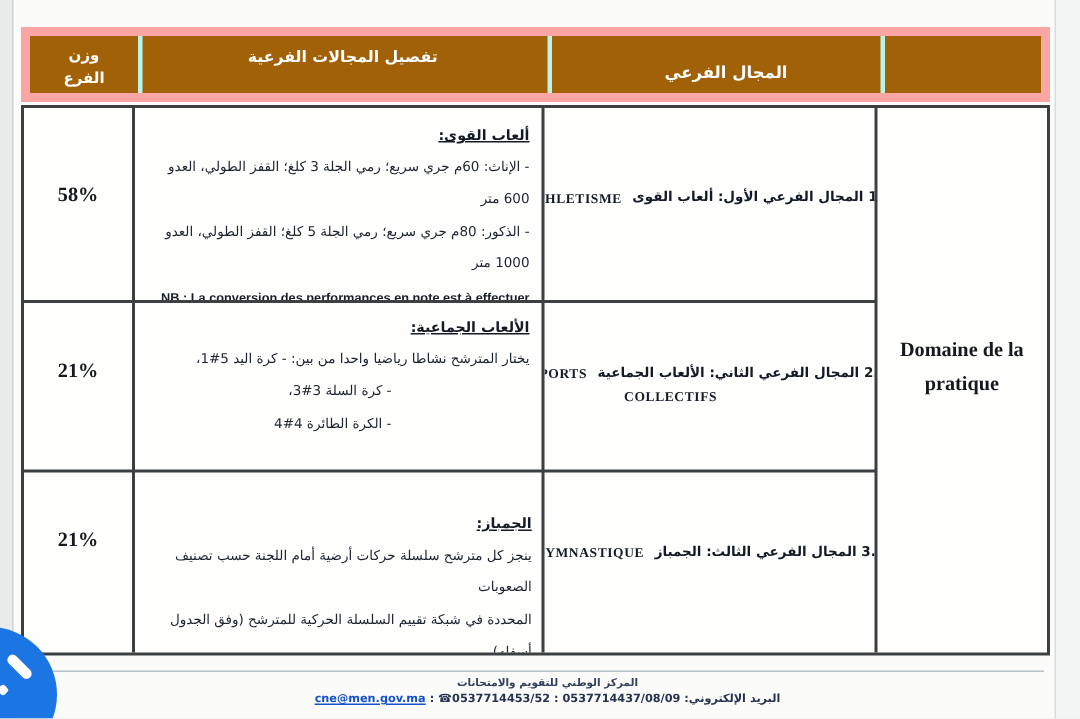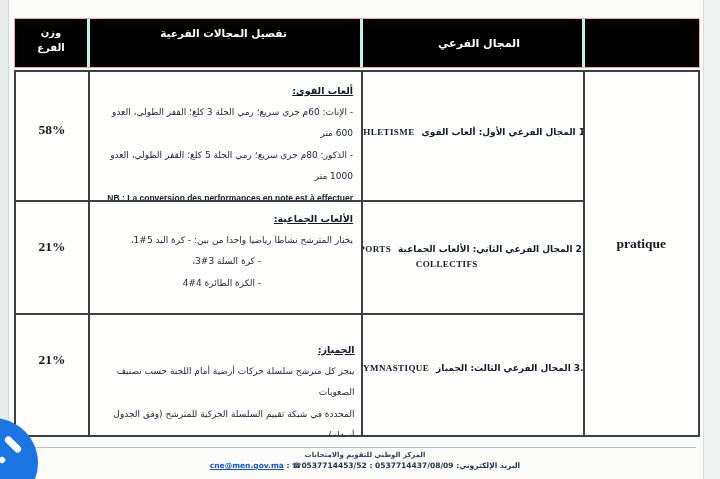--- a/index.html
+++ b/index.html
@@ -7,21 +7,21 @@
     position:relative;width:720px;height:479px;overflow:hidden;
     background:#fbfbf9;
     font-family:"DejaVu Sans",sans-serif;
   }
   
   .edge-left{position:absolute;left:0;top:0;width:8px;height:100%;background:#e7ebea;border-right:1px solid #ccd6d5;}
   .edge-right{position:absolute;left:703px;top:0;width:17px;height:100%;background:#f3f5f4;border-left:1px solid #d7dfde;}
 
   
   .thead{position:absolute;left:14px;top:18px;width:686px;height:50px;box-sizing:border-box;
-         background:#000000;border:1px solid #fca5a5;}
+         background:#a16207;border:6px solid #fca5a5;}
   .thead .hcell{position:absolute;top:0;height:100%;box-sizing:border-box;color:#ffffff;
                 text-align:center;font-weight:bold;}
   .hc-weight{left:0;width:72px;font-size:10px;line-height:15px;padding-top:6px;}
   .hc-details{left:72px;width:273px;font-size:10.5px;padding-top:8px;letter-spacing:.2px;}
   .hc-sub{left:345px;width:222px;font-size:11px;padding-top:18px;padding-left:16px;}
   .hc-main{left:567px;width:117px;font-size:8.5px;padding-top:17px;}
   .hsep{position:absolute;top:0;width:3px;height:100%;background:#baf2ec;}
 
   
   .tbody{position:absolute;left:14px;top:70px;width:686px;height:367px;box-sizing:border-box;
@@ -131,20 +131,21 @@
     </div>
 
     <div class="cell scell" style="left:346.5px;top:241px;width:220.5px;height:122px;transform:translateY(-6px)">
       <div class="s-line">
         <span class="ar">3.3 المجال الفرعي الثالث: الجمباز</span>
         <span class="lat">GYMNASTIQUE</span>
       </div>
     </div>
 
     <div class="cell maincell" style="left:568.5px;top:0;width:113.5px;height:363px">
+      <div>Domaine de la</div>
       <div>pratique</div>
     </div>
   </div>
 
   <div class="foot-rule"></div>
   <div class="foot-org">المركز الوطني للتقويم والامتحانات</div>
   <div class="foot-contact">
     <span>البريد الإلكتروني:</span>
     <a class="email" href="#">cne@men.gov.ma</a>
     <span>:</span>

